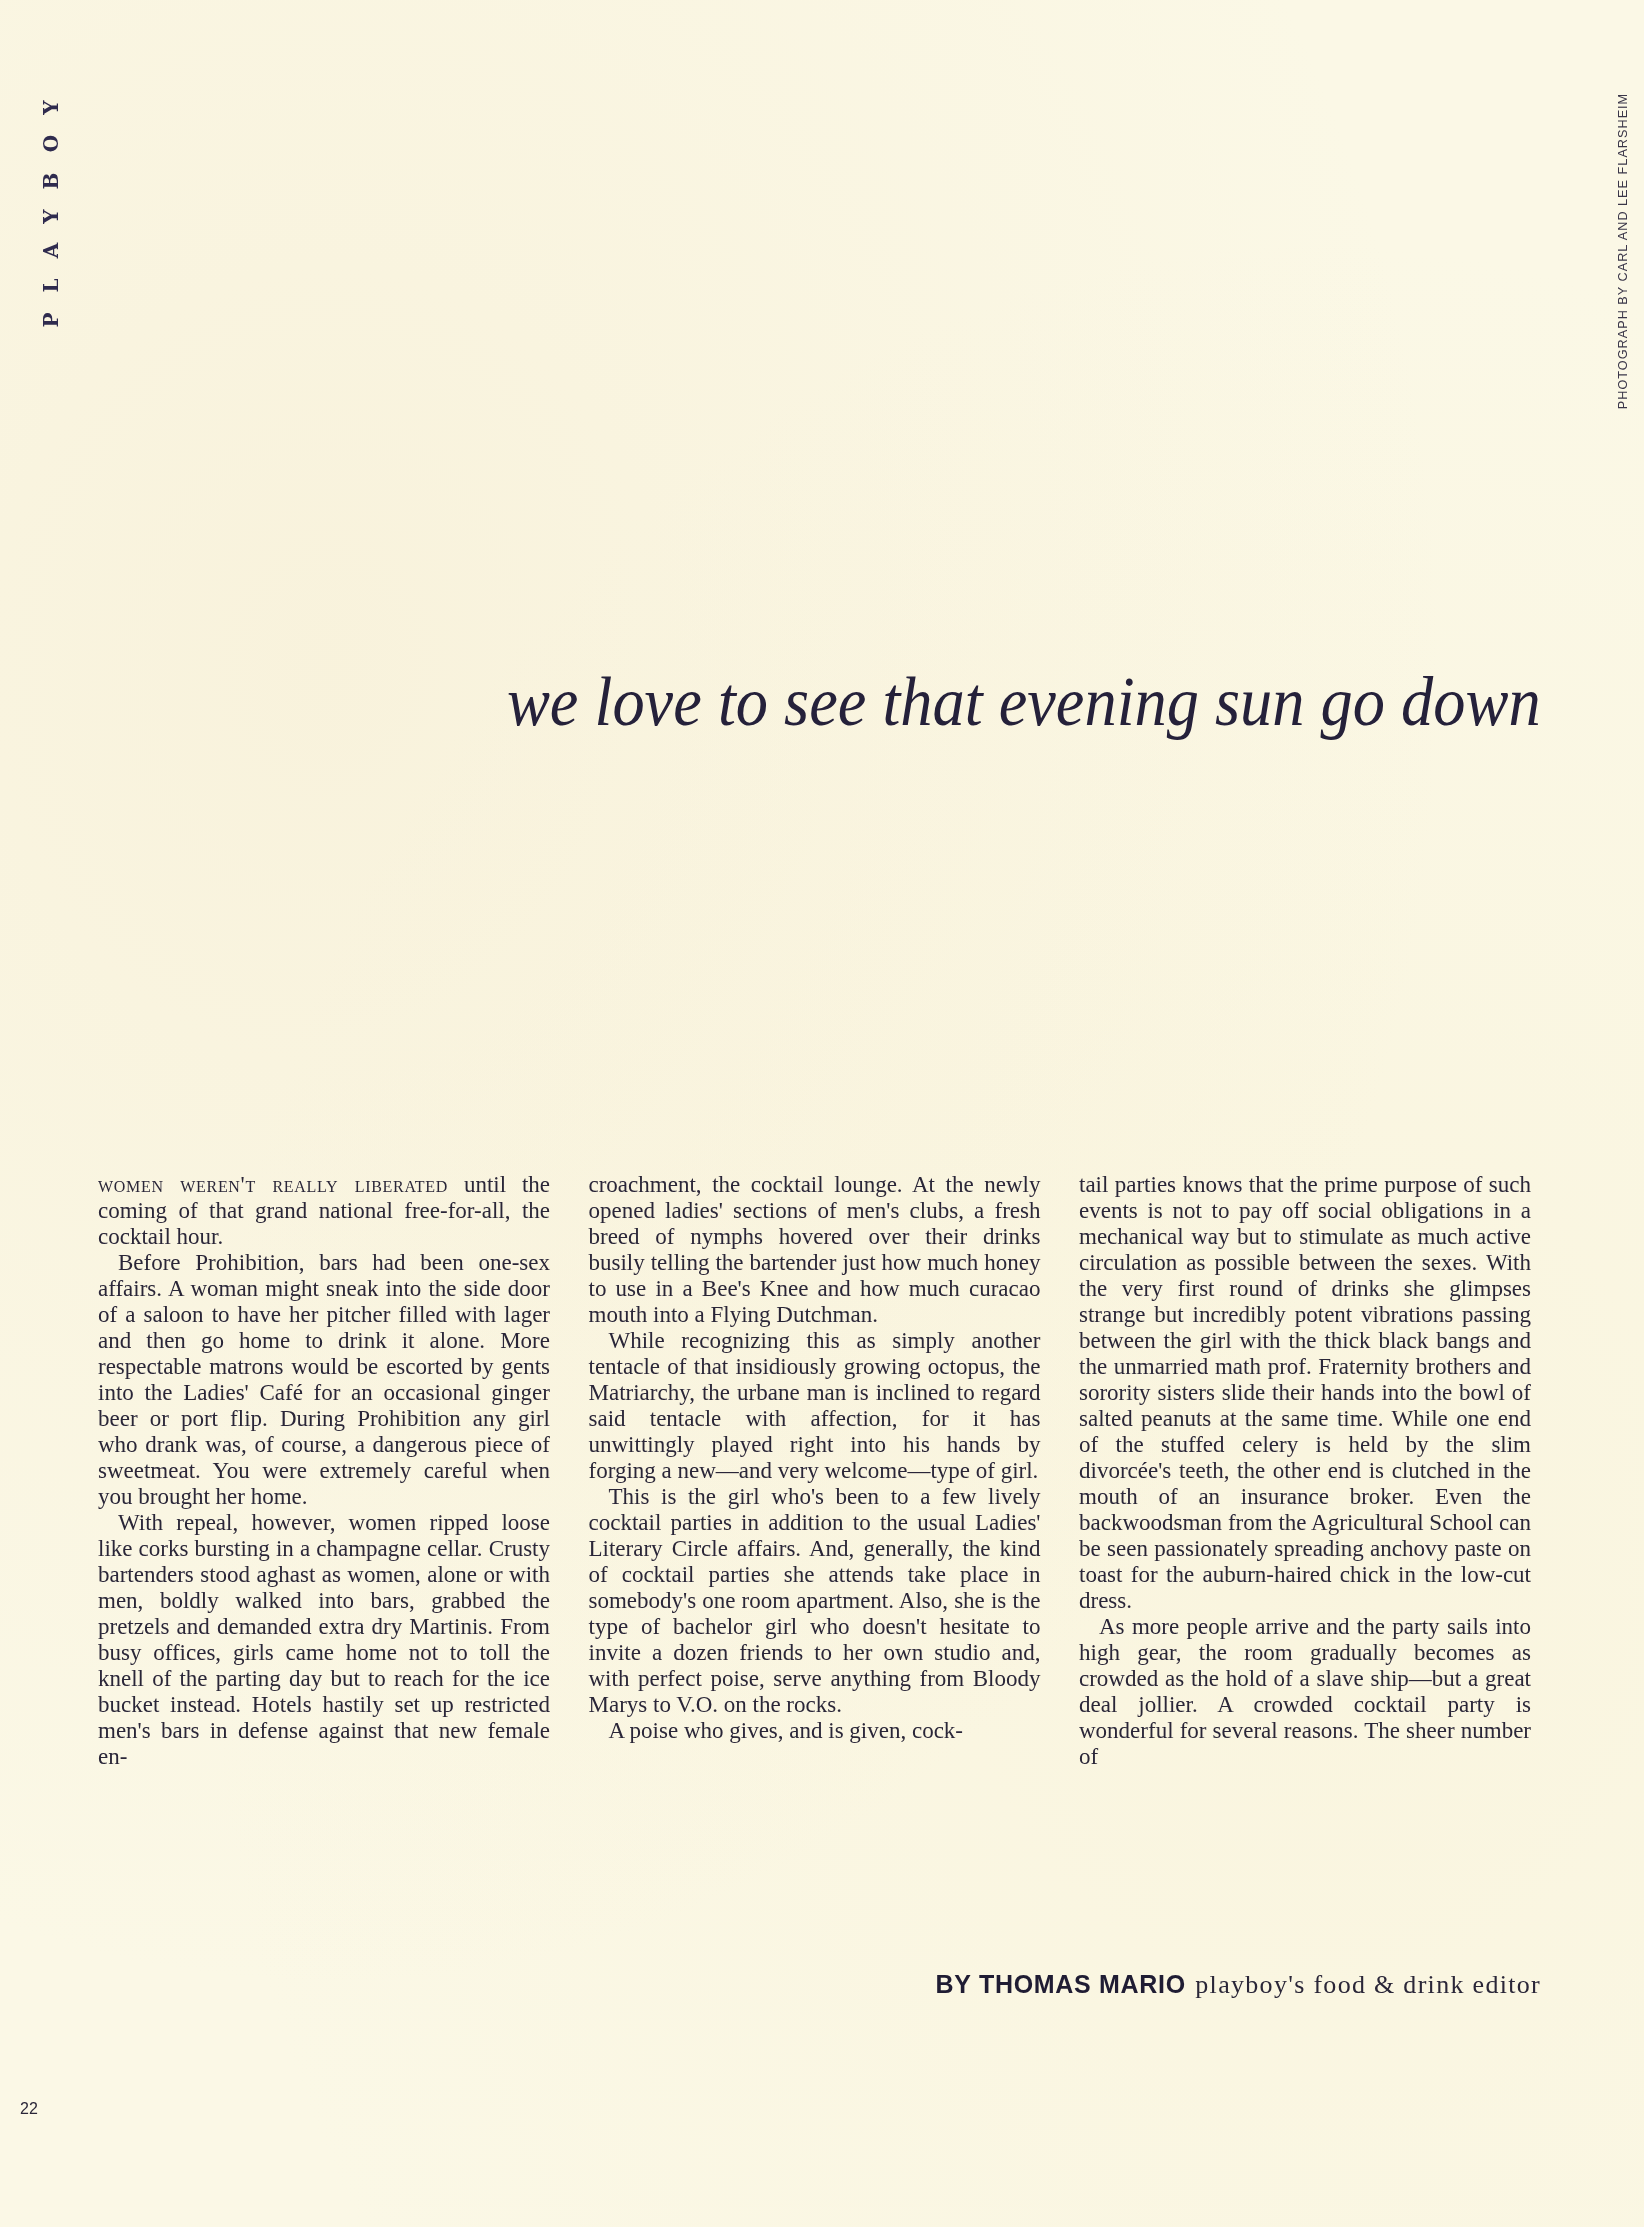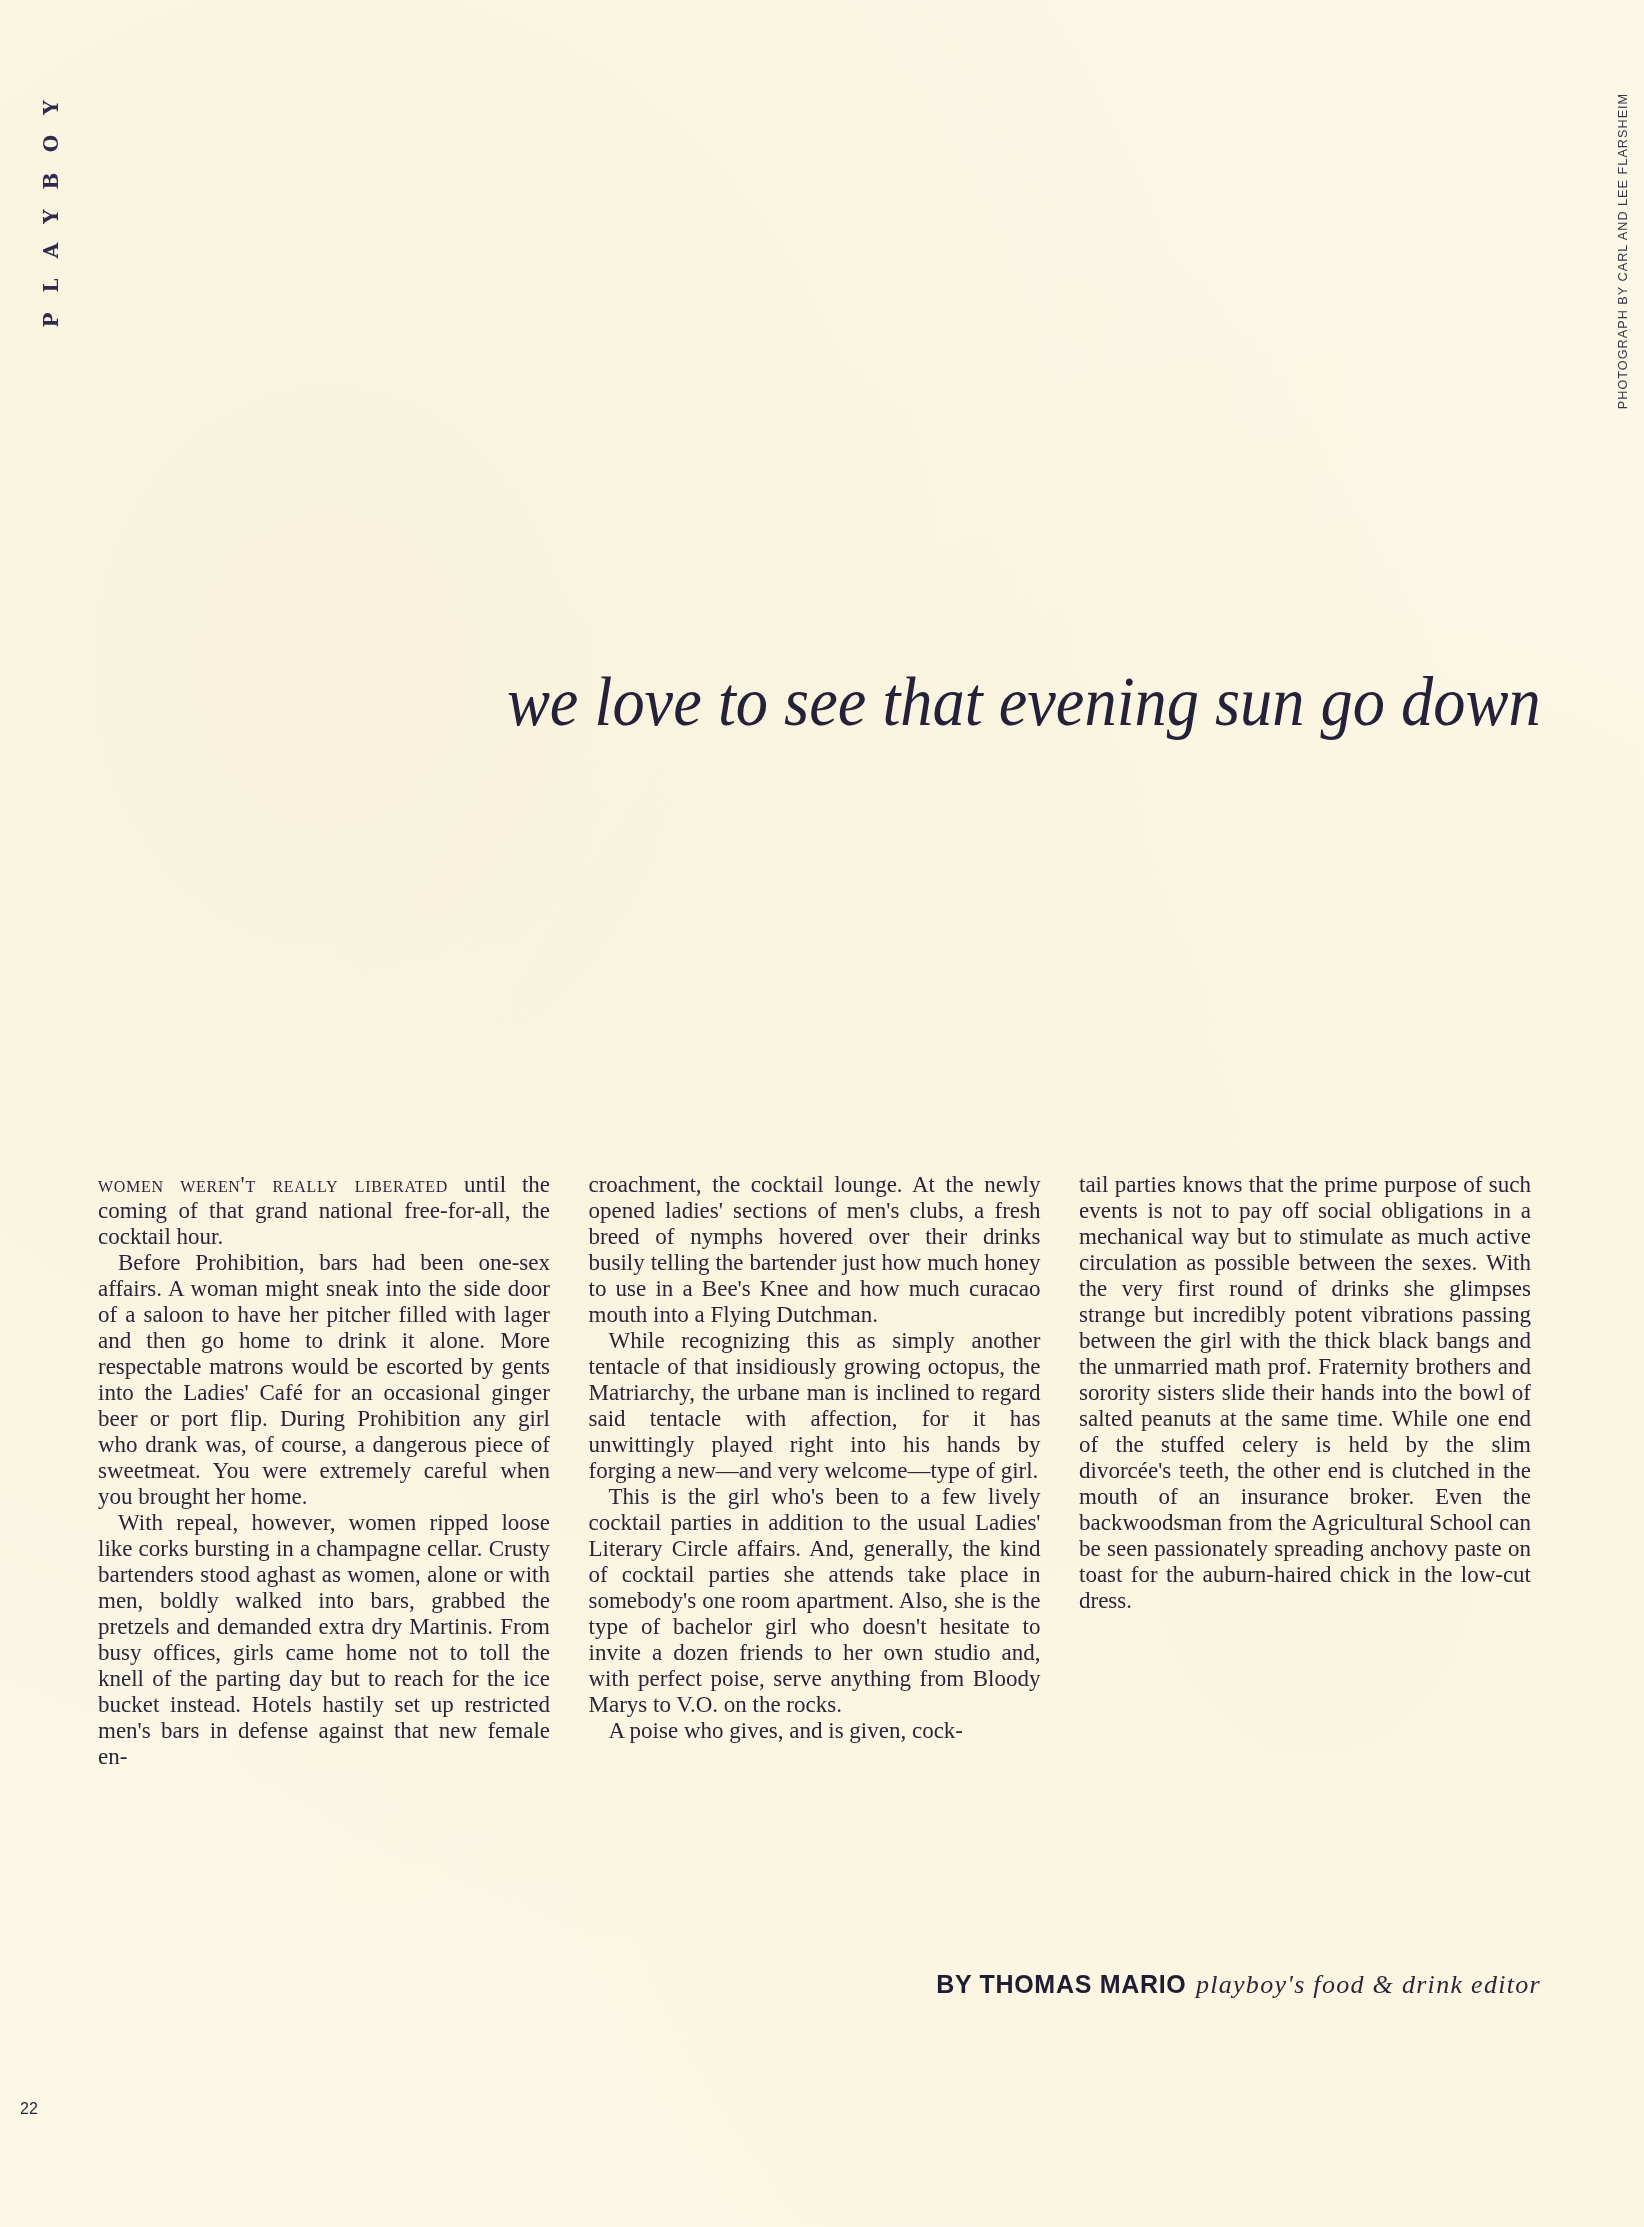--- a/index.html
+++ b/index.html
@@ -114,21 +114,20 @@
   }
   .byline .author {
     font-family: "Liberation Sans", "DejaVu Sans", sans-serif;
     font-weight: 700;
     font-size: 25px;
     letter-spacing: 0.7px;
     color: #1f1c33;
   }
   .byline .role {
     font-family: "Liberation Serif", "DejaVu Serif", serif;
-    font-style: italic;
     font-size: 26px;
     letter-spacing: 1.3px;
     color: #2a2638;
   }
   .page-number {
     position: absolute;
     left: 20px;
     top: 2100px;
     font-family: Liberation Sans, sans-serif;
     font-size: 16px;
@@ -157,20 +156,21 @@
       <p class="indent">With repeal, however, women ripped loose like corks bursting in a champagne cellar. Crusty bartenders stood aghast as women, alone or with men, boldly walked into bars, grabbed the pretzels and demanded extra dry Martinis. From busy offices, girls came home not to toll the knell of the parting day but to reach for the ice bucket instead. Hotels hastily set up restricted men's bars in defense against that new female en-</p>
     </div>
     <div class="col">
       <p>croachment, the cocktail lounge. At the newly opened ladies' sections of men's clubs, a fresh breed of nymphs hovered over their drinks busily telling the bartender just how much honey to use in a Bee's Knee and how much curacao mouth into a Flying Dutchman.</p>
       <p class="indent">While recognizing this as simply another tentacle of that insidiously growing octopus, the Matriarchy, the urbane man is inclined to regard said tentacle with affection, for it has unwittingly played right into his hands by forging a new—and very welcome—type of girl.</p>
       <p class="indent">This is the girl who's been to a few lively cocktail parties in addition to the usual Ladies' Literary Circle affairs. And, generally, the kind of cocktail parties she attends take place in somebody's one room apartment. Also, she is the type of bachelor girl who doesn't hesitate to invite a dozen friends to her own studio and, with perfect poise, serve anything from Bloody Marys to V.O. on the rocks.</p>
       <p class="indent">A poise who gives, and is given, cock-</p>
     </div>
     <div class="col">
       <p>tail parties knows that the prime purpose of such events is not to pay off social obligations in a mechanical way but to stimulate as much active circulation as possible between the sexes. With the very first round of drinks she glimpses strange but incredibly potent vibrations passing between the girl with the thick black bangs and the unmarried math prof. Fraternity brothers and sorority sisters slide their hands into the bowl of salted peanuts at the same time. While one end of the stuffed celery is held by the slim divorcée's teeth, the other end is clutched in the mouth of an insurance broker. Even the backwoodsman from the Agricultural School can be seen passionately spreading anchovy paste on toast for the auburn-haired chick in the low-cut dress.</p>
+      <p class="indent">As more people arrive and the party sails into high gear, the room gradually becomes as crowded as the hold of a slave ship—but a great deal jollier. A crowded cocktail party is wonderful for several reasons. The sheer number of</p>
     </div>
   </div>
 
   <div class="byline">
     <span class="author">BY THOMAS MARIO</span>
     <span class="role">playboy's food &amp; drink editor</span>
   </div>
 
   <div class="page-number">22</div>
 

